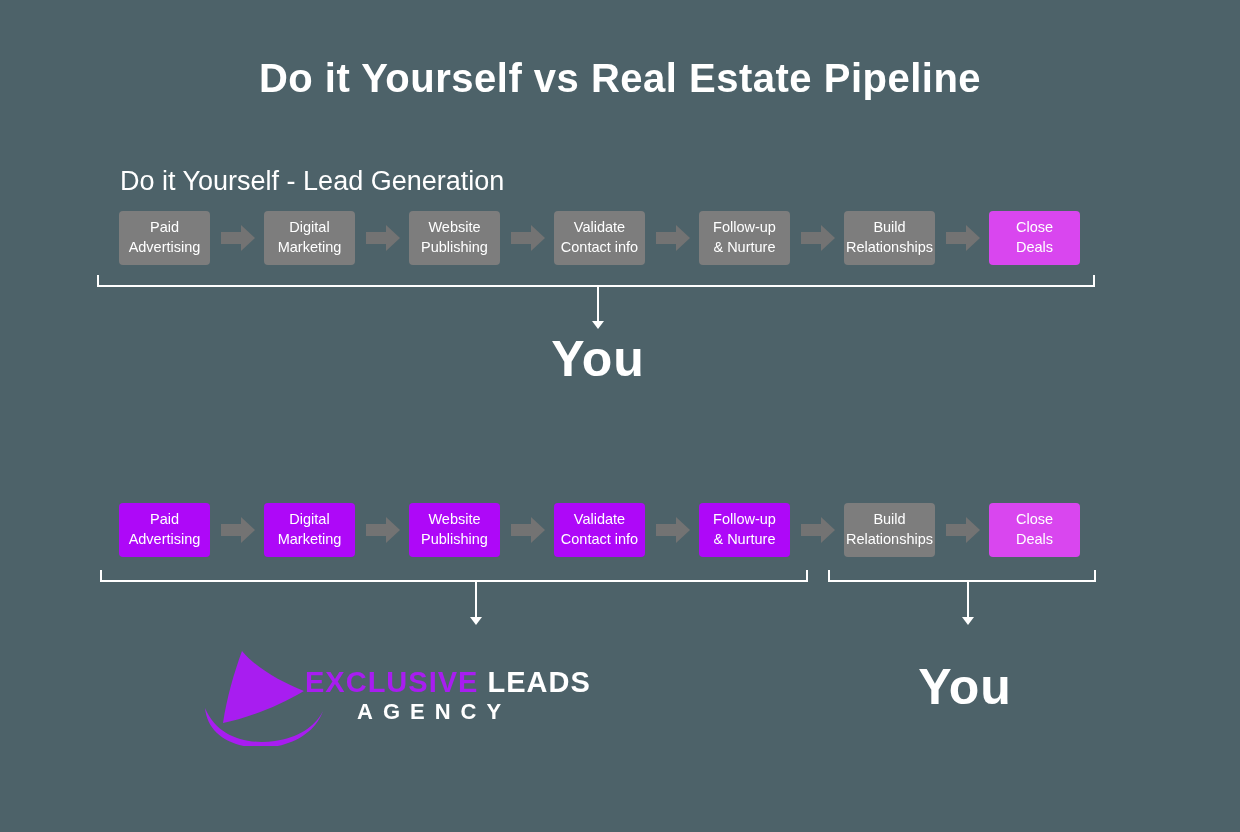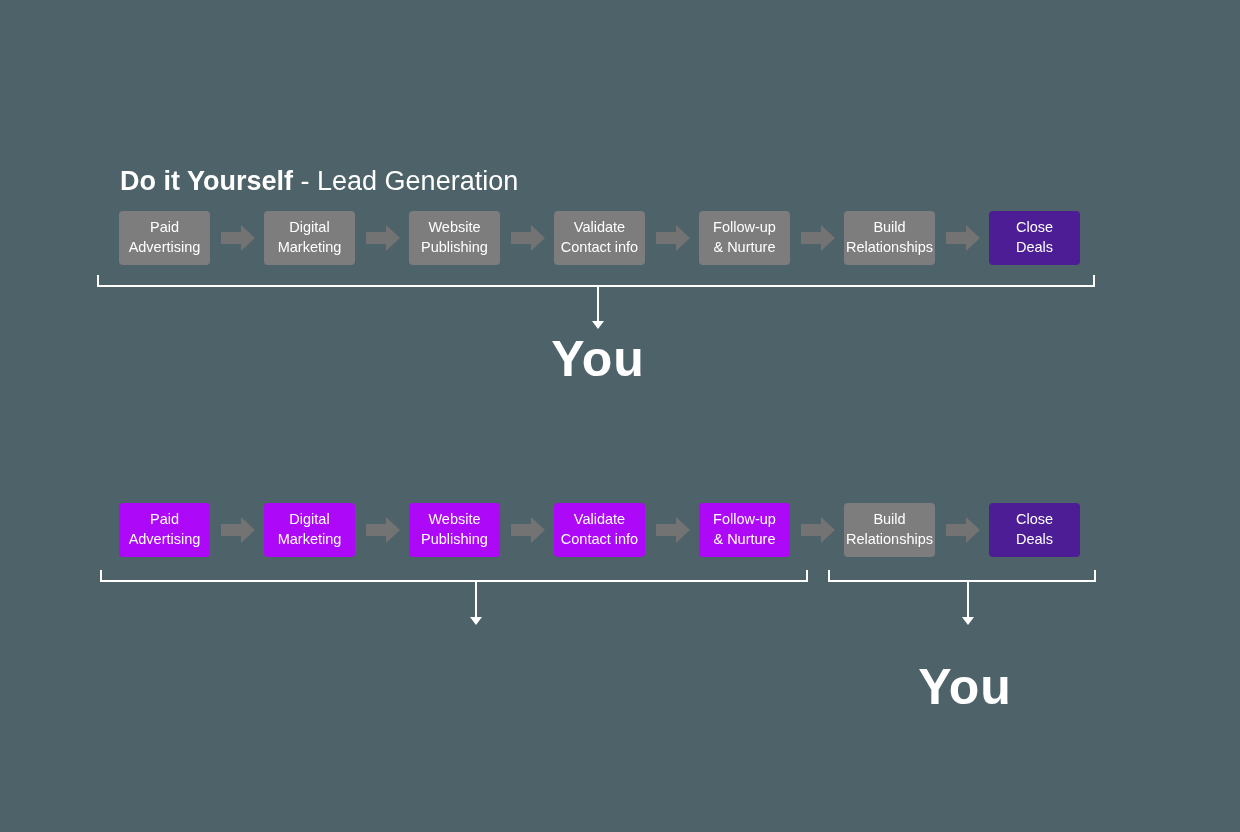--- a/index.html
+++ b/index.html
@@ -9,35 +9,35 @@
     font-family:"Liberation Sans","DejaVu Sans",sans-serif;
     color:#ffffff;
   }
   .page-title{
     position:absolute;top:56px;left:0;width:1240px;
     text-align:center;font-size:40px;font-weight:700;letter-spacing:.5px;
   }
   .section-heading{
     position:absolute;left:120px;font-size:27px;font-weight:400;white-space:nowrap;
   }
-  .section-heading .bold{font-weight:700;margin-top:6px;}
+  .section-heading .bold{font-weight:400;margin-top:6px;}
   .pipeline-row{
     position:absolute;left:97px;width:998px;height:54px;
     box-sizing:border-box;padding:0 15px 0 22px;
     display:flex;justify-content:space-between;align-items:center;
   }
   .step{
     width:91px;min-height:54px;box-sizing:border-box;padding:0 1px;
     display:flex;align-items:center;justify-content:center;
     border-radius:4px;text-align:center;
     font-size:14.5px;line-height:1.35;white-space:pre-line;
   }
   .step.gray{background:#7d7d7d;}
   .step.purple{background:#ae08f8;}
-  .step.green{background:#4c1d95;}
+  .step.green{background:#d946ef;}
   .flow-arrow{position:relative;width:38px;height:26px;flex:0 0 auto;}
   .flow-arrow .bar{
     position:absolute;left:3px;top:7px;width:20px;height:12px;background:#737373;
   }
   .flow-arrow .head{
     position:absolute;left:23px;top:0;width:0;height:0;
     border-top:13px solid transparent;border-bottom:13px solid transparent;
     border-left:14px solid #737373;
   }
   .bracket{
@@ -65,20 +65,21 @@
   .logo-line2{
     position:absolute;left:160px;top:58px;white-space:nowrap;
     font-size:22px;font-weight:600;letter-spacing:10px;color:#ffffff;
   }
 </style>
 </head>
 <body>
 
 <div class="canvas">
 
+  <div class="page-title">Do it Yourself vs Real Estate Pipeline</div>
 
   <div class="section-heading" style="top:166px;">
     <span class="bold">Do it Yourself</span><span> - Lead Generation</span>
   </div>
 
   <div class="pipeline-row" style="top:211px;">
     <div class="step gray">Paid
 Advertising</div>
     <div class="flow-arrow">
         <span class="bar"></span>
@@ -163,16 +164,28 @@
     <div class="step green">Close
 Deals</div>
   </div>
 
   <div class="bracket" style="left:100px;top:570px;width:708px;"></div>
   <div class="drop-arrow" style="left:475px;top:582px;height:35px;"></div>
 
   <div class="bracket" style="left:828px;top:570px;width:268px;"></div>
   <div class="drop-arrow" style="left:967px;top:582px;height:35px;"></div>
 
+  <div class="logo">
+    <svg width="140" height="105" viewBox="0 0 140 105">
+      <path d="M45,10 C37,32 30,56 26,82 C48,78 80,66 107,50 C84,41 59,27 45,10 Z" fill="#a81df0"></path>
+      <path d="M8,67 C20,96 50,104 78,100 C100,97 118,86 126,70
+               C116,98 82,110 52,106 C26,102 10,88 8,67 Z" fill="#a81df0"></path>
+    </svg>
+    <div class="logo-line1">
+      <span class="purple-word">EXCLUSIVE</span>
+      <span class="white-word">LEADS</span>
+    </div>
+    <div class="logo-line2">AGENCY</div>
+  </div>
 
   <div class="you-label" style="left:865px;top:658px;">You</div>
 
 </div>
 
 </body></html>

